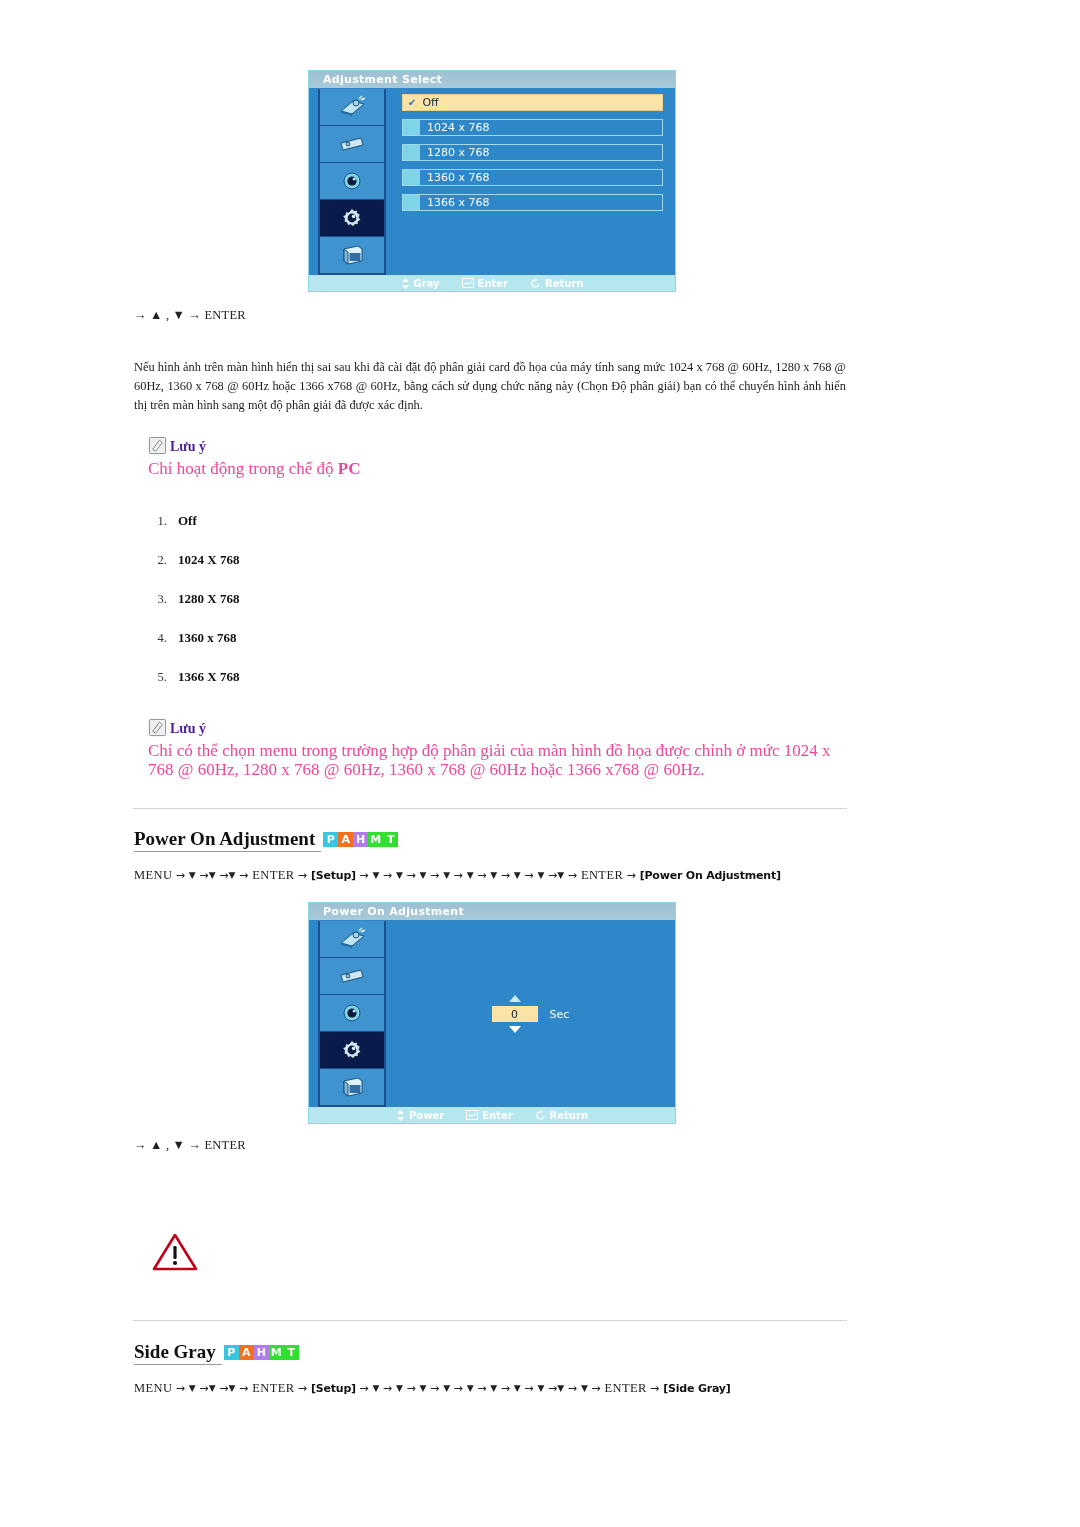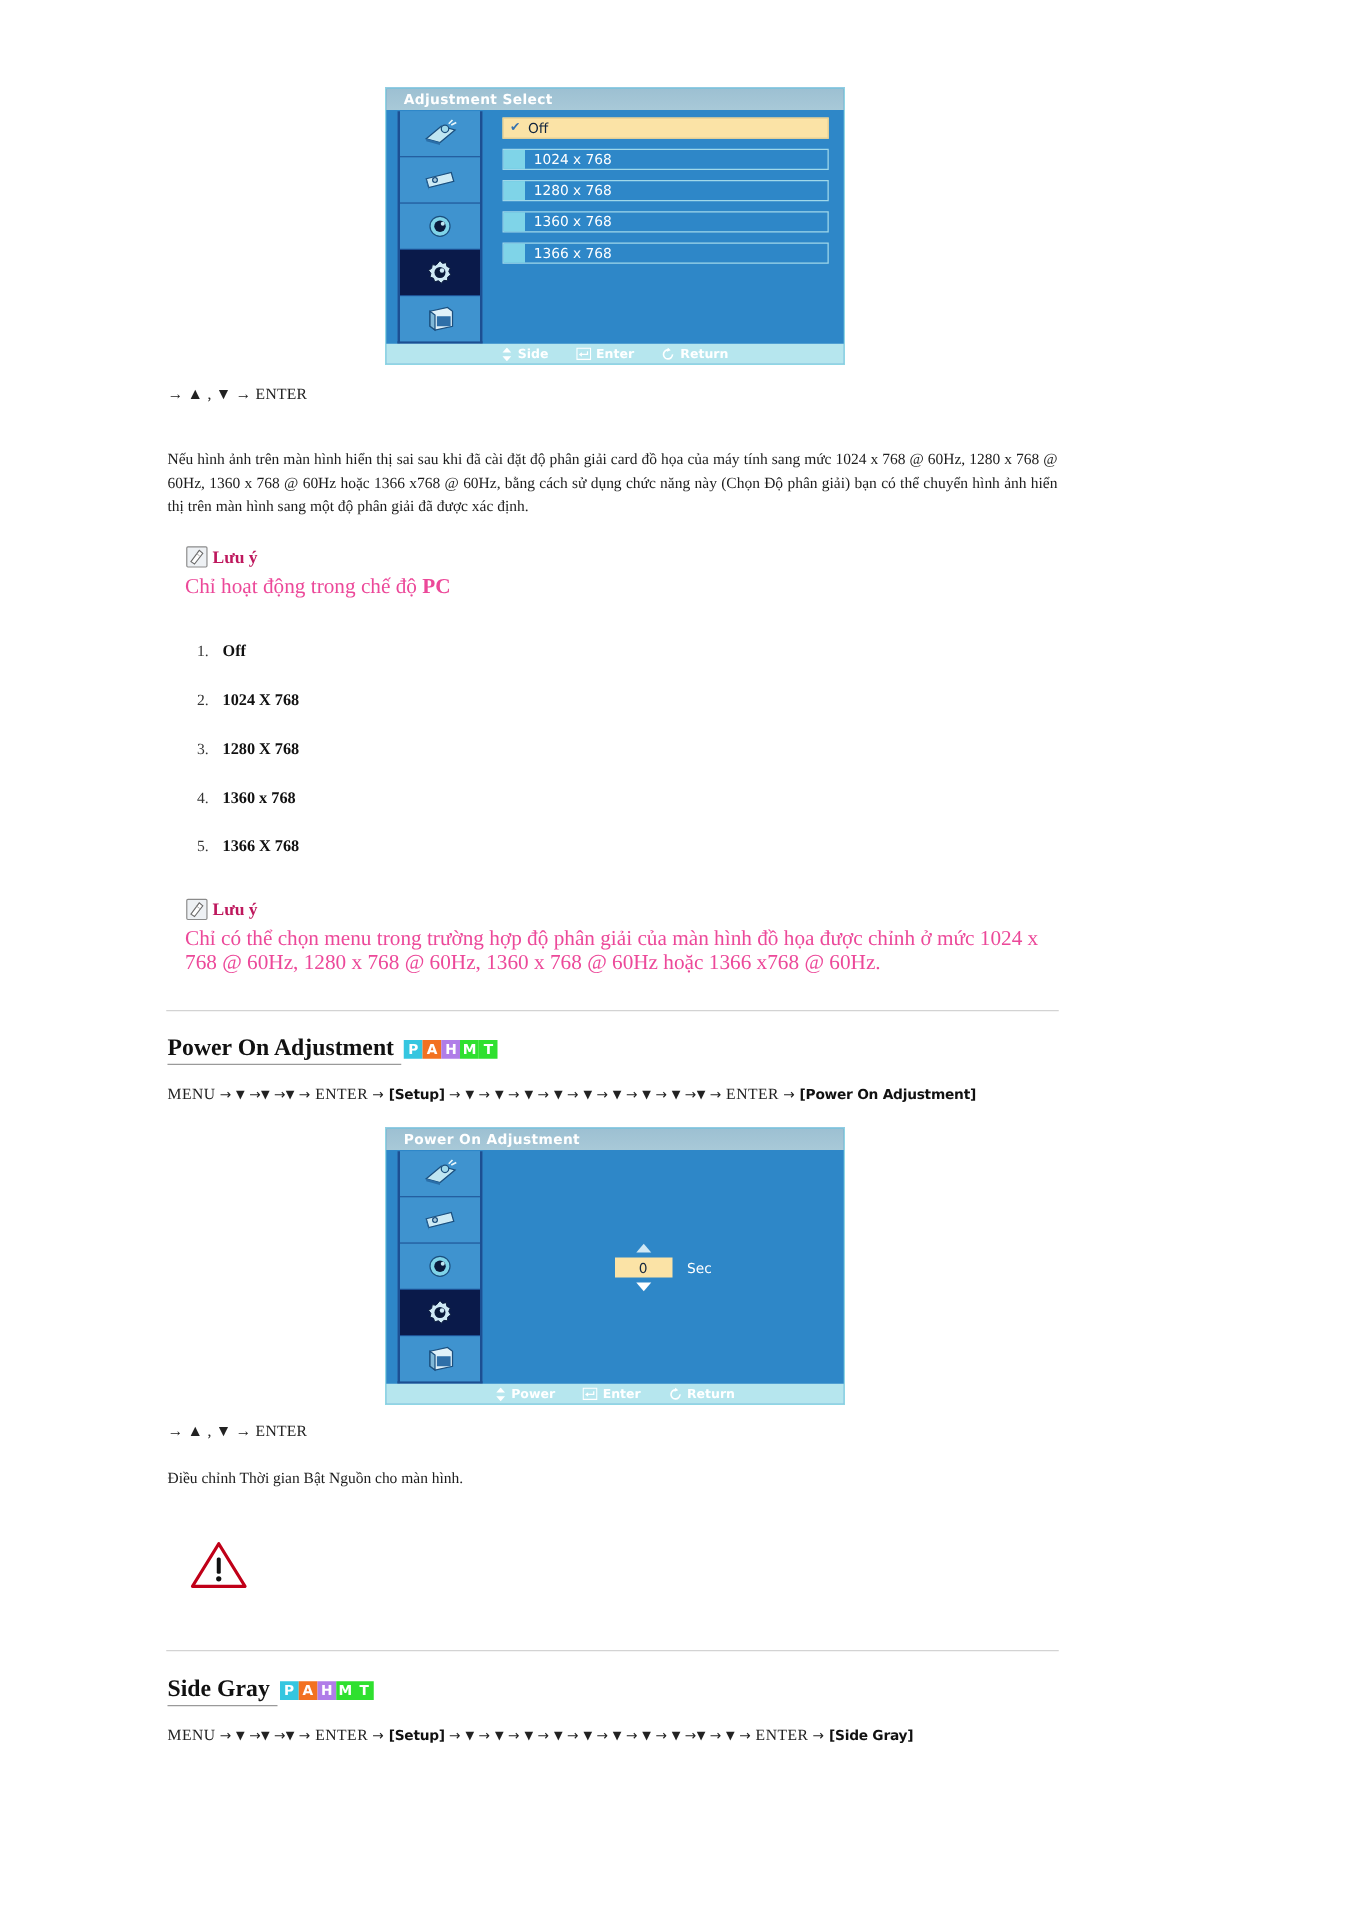--- a/index.html
+++ b/index.html
@@ -179,21 +179,21 @@
     position:absolute;
     left:133px;width:714px;
     border:none;border-top:1px solid #d3d3d3;
     margin:0;
   }
 
   .note-head{
     position:absolute;
     display:flex;align-items:flex-end;gap:3px;
     font-family:"Liberation Serif", serif;
-    font-size:14px;font-weight:bold;color:#be185d;text-align:right;
+    font-size:14px;font-weight:bold;color:#4c1d95;text-align:right;
   }
   .note-icon{width:19px;height:19px;display:block;}
   .note-body{
     position:absolute;
     font-family:"Liberation Serif", serif;
     font-size:17px;line-height:19px;color:#ec4899;
   }
   .note-body b{font-weight:bold;}
 
   ol.reslist{
@@ -287,21 +287,21 @@
       </div>
     </div>
     <div class="osd-foot">
       <span class="fitem">
         <span class="fglyph">
           <svg width="9" height="11" viewBox="0 0 9 11">
               <polygon points="4.5,0 8,4 1,4" fill="#ffffff"></polygon>
               <polygon points="4.5,11 8,7 1,7" fill="#ffffff"></polygon>
             </svg>
         </span>
-        <span>Side</span>
+        <span>Gray</span>
       </span>
       <span class="fitem">
         <span class="fglyph">
           <svg width="12" height="10" viewBox="0 0 12 10">
               <rect x="0.5" y="0.5" width="11" height="9" fill="none" stroke="#ffffff"></rect>
               <path d="M9 3 v2.5 H4" stroke="#ffffff" fill="none"></path>
               <polygon points="4.5,3.7 4.5,7.3 2,5.5" fill="#ffffff"></polygon>
             </svg>
         </span>
         <span>Enter</span>
@@ -483,23 +483,20 @@
         </span>
         <span>Return</span>
       </span>
     </div>
   </div>
 
   <div class="nav-line" style="left:134px;top:1138px;">
     <span>→ ▲ , ▼ → ENTER</span>
   </div>
 
-  <div class="para" style="left:134px;top:1173px;width:712px;">
-    <span>Điều chỉnh Thời gian Bật Nguồn cho màn hình.</span>
-  </div>
 
   <div class="warn-icon" style="left:152px;top:1232px;">
     <svg width="46" height="40" viewBox="0 0 46 40">
       <polygon points="23,3 44,37 2,37" fill="#ffffff" stroke="#c00018" stroke-width="2.6" stroke-linejoin="round"></polygon>
       <rect x="21.4" y="14" width="3.2" height="13" rx="1.2" fill="#111111"></rect>
       <circle cx="23" cy="31" r="2.1" fill="#111111"></circle>
     </svg>
   </div>
 
   <hr class="rule" style="top:1320px;">

